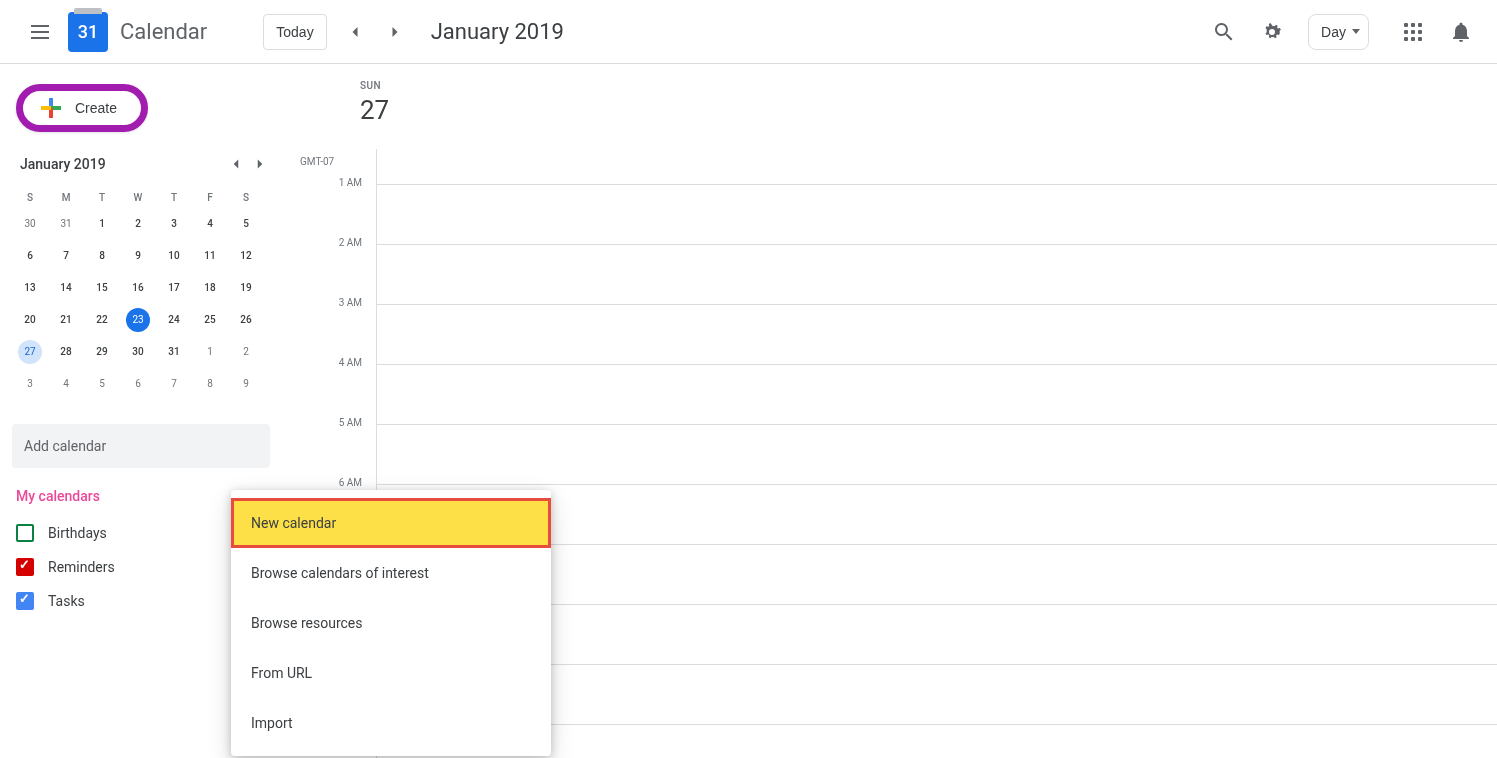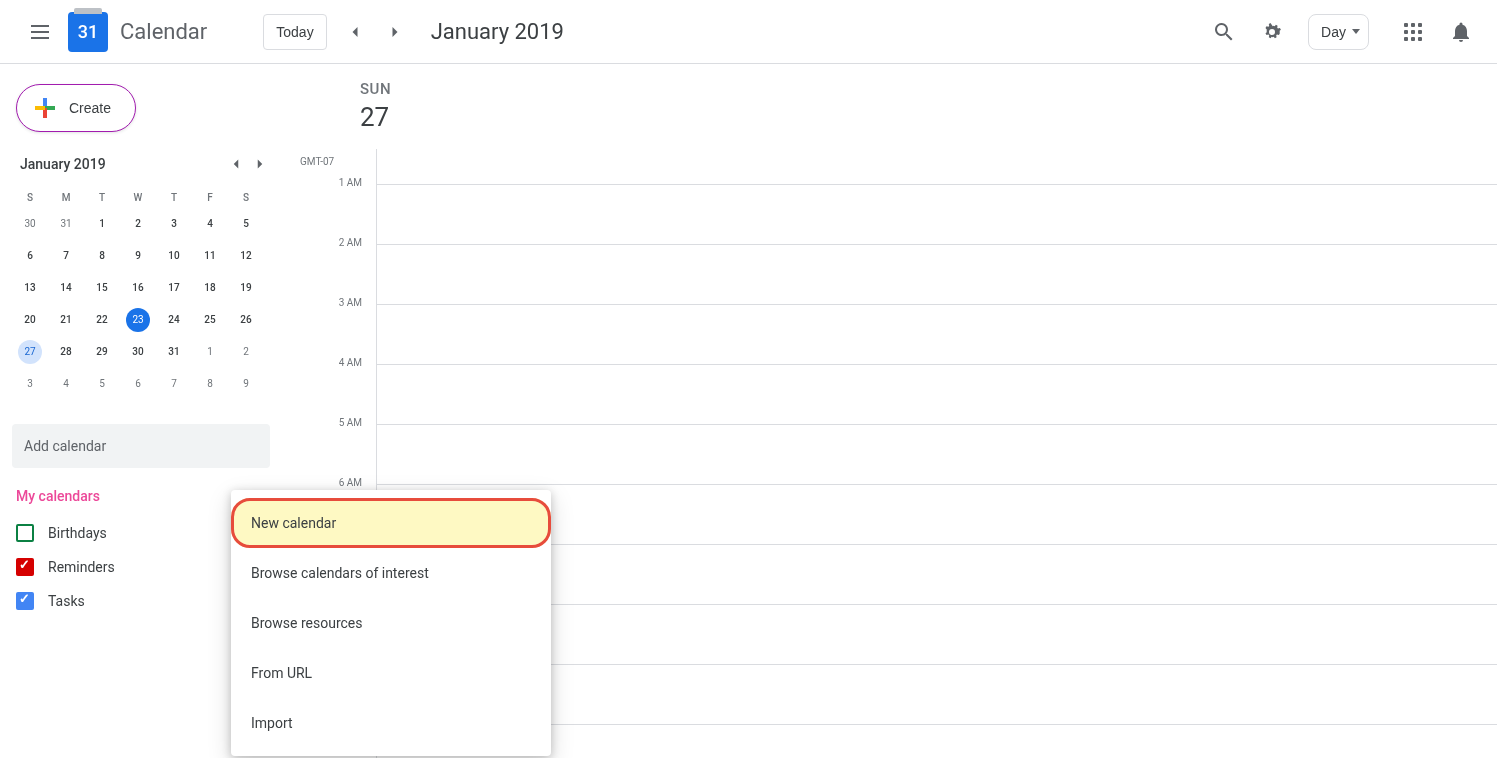--- a/index.html
+++ b/index.html
@@ -53,21 +53,21 @@
     background: #fff; font-size: 14px; color:#3c4043; font-weight:500;
     display:flex;align-items:center;gap:6px; cursor:pointer; margin-left: 16px;
   }
   .apps-grid { width:18px;height:18px; display:grid; grid-template-columns:repeat(3,4px); grid-template-rows:repeat(3,4px); gap:3px;}
   .apps-grid span{background:#5f6368;border-radius:1px;}
   .content { display:flex; height: calc(758px - 64px); }
   .sidebar { width: 280px; padding: 12px 0 0 12px; }
   .create-btn {
     display:inline-flex; align-items:center; gap:12px;
     height:48px; padding: 0 24px 0 16px;
-    border:1px solid #a21caf; border-radius:24px;
+    border:7px solid #a21caf; border-radius:24px;
     box-shadow: 0 1px 3px rgba(60,64,67,.15);
     background:#fff; cursor:pointer; margin: 8px 0 20px 4px;
   }
   .create-btn span.label{font-size:14px;font-weight:500;color:#3c4043;}
   .plus-icon { width:24px;height:24px; position:relative;}
   .plus-icon::before,.plus-icon::after{content:"";position:absolute;background:#ea4335;}
   .plus-icon::before{left:10px;top:2px;width:4px;height:10px;background:#4285f4;}
   .plus-icon::after{left:2px;top:10px;width:10px;height:4px;background:#fbbc04;}
   .plus-icon .g{position:absolute;left:12px;top:10px;width:10px;height:4px;background:#34a853;}
   .plus-icon .r{position:absolute;left:10px;top:12px;width:4px;height:10px;background:#ea4335;}
@@ -86,36 +86,36 @@
   .mini-grid .day.selected span{background:#d2e3fc;color:#1967d2;}
   .add-cal{margin-top:20px;height:44px;background:#f1f3f4;display:flex;align-items:center;padding:0 0 0 12px;font-size:14px;color:#5f6368;border-radius:4px;width:258px;position:relative;}
   .my-cals{margin-top:20px;}
   .my-cals h3{font-size:14px;font-weight:500;color:#ec4899;padding:0 0 12px 4px;}
   .cal-item{display:flex;align-items:center;gap:14px;padding:8px 0 8px 4px;font-size:14px;color:#3c4043;}
   .checkbox{width:18px;height:18px;border-radius:2px;position:relative;flex-shrink:0;}
   .checkbox.checked::after{content:"✓";color:#fff;font-size:13px;position:absolute;left:3px;top:-1px;font-weight:bold;}
   .checkbox.unchecked{border:2px solid;background:transparent !important;}
   .main-grid{flex:1;position:relative;}
   .day-header{position:absolute;left:80px;top:16px;}
-  .day-header .dow{font-size:15px;color:#70757a;font-weight:500;letter-spacing:0.5px;}
+  .day-header .dow{font-size:10px;color:#70757a;font-weight:500;letter-spacing:0.5px;}
   .day-header .num{font-size:26px;color:#3c4043;margin-top:4px;}
   .tz-label{position:absolute;left:20px;top:92px;font-size:10px;color:#70757a;}
   .hour-row{height:60px;border-top:1px solid #dadce0;position:relative;}
   .hour-row:first-child{border-top:1px solid #dadce0;}
   .vline{position:absolute;left:96px;top:85px;bottom:0;width:1px;background:#dadce0;}
   .timeline-left{position:absolute;left:0;top:120px;width:96px;}
   .timeline-right{position:absolute;left:96px;right:0;top:120px;}
   .dropdown{
     position:absolute; left:231px; top:490px; width:320px;
     background:#fff; border-radius:4px;
     box-shadow:0 2px 10px rgba(0,0,0,.2),0 8px 24px rgba(0,0,0,.15);
     padding:8px 0; z-index:100;
   }
   .dropdown-item{height:50px;display:flex;align-items:center;padding:0 20px;font-size:14px;color:#3c4043;cursor:pointer;}
-  .dropdown-item.highlighted{background:#fef9c3;outline:3px solid #e74c3c;outline-offset:-3px;border-radius:19px;}
+  .dropdown-item.highlighted{background:#fde047;outline:3px solid #e74c3c;outline-offset:-3px;}
   .triangle-down{width:0;height:0;border-left:4px solid transparent;border-right:4px solid transparent;border-top:5px solid #5f6368;}
 </style>
 </head>
 <body>
 
 <div class="header">
   <div class="menu-btn">
     <div class="hamburger">
         <div></div>
         <div></div>

